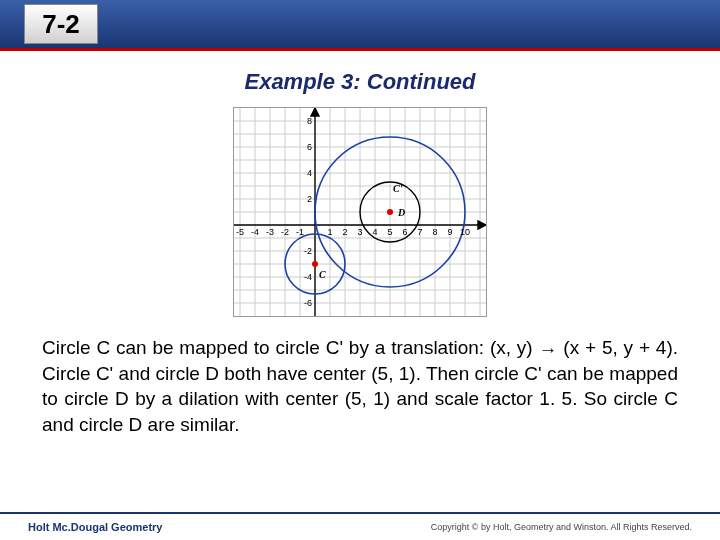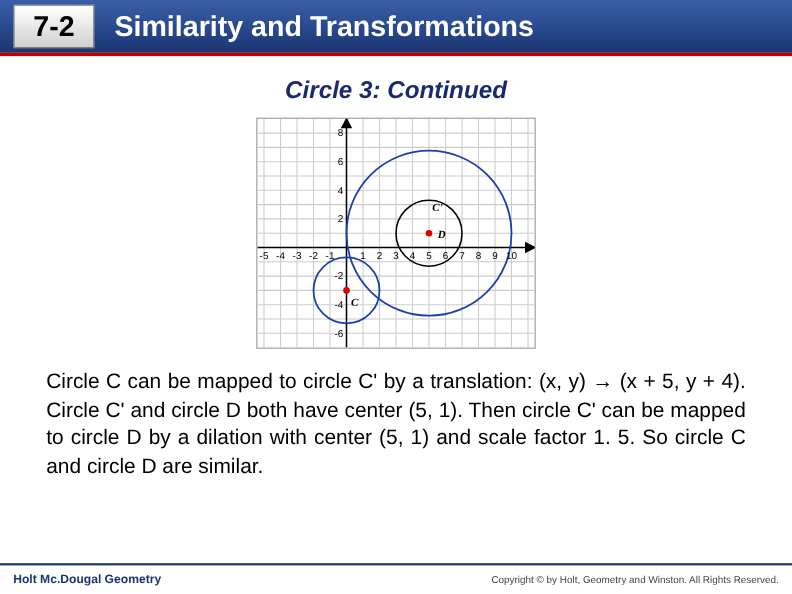--- a/index.html
+++ b/index.html
@@ -15,21 +15,21 @@
   .header {
     height: 48px;
     background: linear-gradient(to bottom, #3a5fa8 0%, #2a4a8f 50%, #1a3570 100%);
     border-bottom: 3px solid #c00000;
     display: flex;
     align-items: center;
   }
   .lesson-badge {
     width: 72px;
     height: 38px;
-    margin: 0 0 0 12px;
+    margin: 0 0 0 24px;
     background: linear-gradient(to bottom, #fff 0%, #e8e8e8 50%, #d0d0d0 100%);
     border: 1px solid #888;
     border-radius: 0;
     display: flex;
     align-items: center;
     justify-content: center;
     font-weight: bold;
     font-size: 26px;
     color: #000;
     font-family: Arial, sans-serif;
@@ -71,43 +71,42 @@
     position: absolute;
     bottom: 0;
     left: 0;
     right: 0;
     height: 26px;
     border-top: 2px solid #1a3570;
     background: #fff;
     display: flex;
     align-items: center;
     justify-content: space-between;
-    padding: 0 12px;
+    padding: 0 28px;
     font-size: 11px;
   }
   .footer-left {
     color: #1a3570;
     font-weight: bold;
     font-family: Verdana, sans-serif;
   }
   .footer-right {
     color: #444;
     font-size: 9px;
     font-family: Arial, sans-serif;
   }
 </style>
 </head>
 <body>
 
 <div class="header">
   <div class="lesson-badge">7-2</div>
-  <div class="header-title">Similarity and Transformations</div>
 </div>
 
-<div class="example-title">Circle 3: Continued</div>
+<div class="example-title">Example 3: Continued</div>
 
 <div class="graph-wrap">
   <svg class="graph" width="252" height="208" viewBox="0 0 252 208">
 
     <g stroke="#ccc" stroke-width="1">
       <line x1="6" y1="0" x2="6" y2="208"></line>
         <line x1="21" y1="0" x2="21" y2="208"></line>
         <line x1="36" y1="0" x2="36" y2="208"></line>
         <line x1="51" y1="0" x2="51" y2="208"></line>
         <line x1="66" y1="0" x2="66" y2="208"></line>

